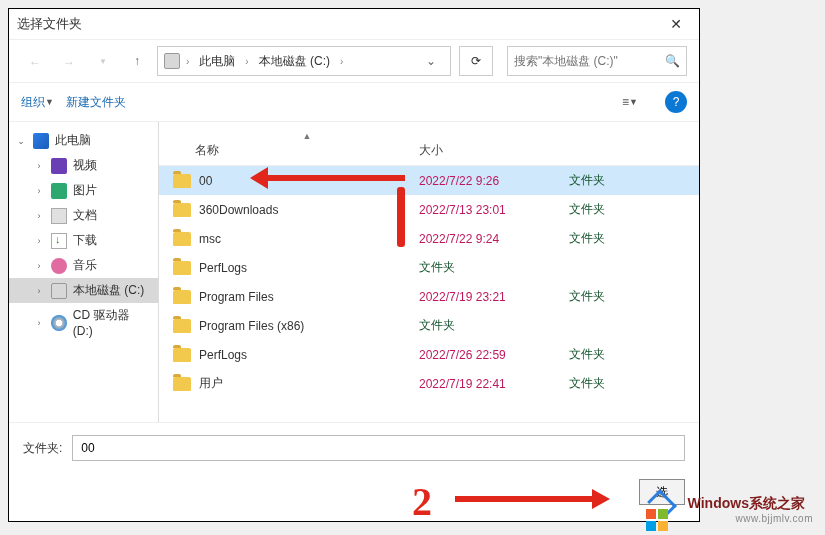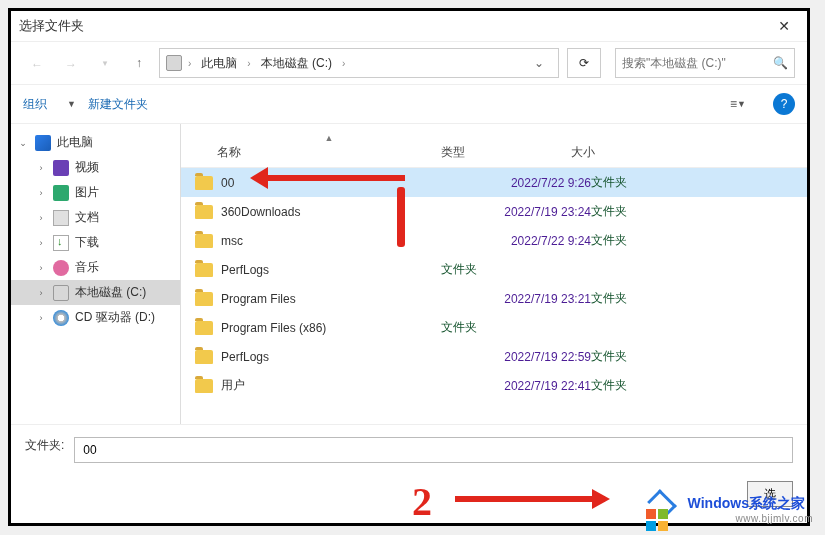--- a/index.html
+++ b/index.html
@@ -1,33 +1,33 @@
 <!DOCTYPE html>
 <html><head>
   <meta charset="utf-8">
   <style>
     * { box-sizing: border-box; margin: 0; padding: 0; }
     body { font-family: "Microsoft YaHei", "Segoe UI", sans-serif; font-size: 12px; background: #f0f0f0; color: #333; width: 825px; height: 535px; overflow: hidden; position: relative; }
-    .dialog { background: #fff; border: 3px solid #000000; width: 802px; margin: 8px; }
+    .dialog { background: #fff; border: 1px solid #000000; width: 692px; margin: 8px; }
     .titlebar { display: flex; align-items: center; justify-content: space-between; padding: 6px 8px; border-bottom: 1px solid #eee; }
     .title { font-size: 13px; }
     .close { width: 30px; text-align: center; font-size: 14px; cursor: pointer; }
     .navrow { display: flex; align-items: center; padding: 6px 12px; gap: 6px; }
     .nav-btn { width: 28px; height: 28px; display: flex; align-items: center; justify-content: center; color: #666; border-radius: 3px; cursor: pointer; }
     .nav-btn.disabled { color: #ccc; }
     .addressbar { flex: 1; display: flex; align-items: center; border: 1px solid #ccc; height: 30px; padding: 0 6px; gap: 6px; background: #fff; }
     .crumb { padding: 2px 4px; color: #333; }
     .chev { color: #888; font-size: 10px; }
     .drop-btn { width: 26px; text-align: center; color: #666; cursor: pointer; }
     .refresh-btn { width: 34px; height: 30px; border: 1px solid #ccc; display: flex; align-items: center; justify-content: center; margin-left: 2px; cursor: pointer; }
     .searchbox { width: 180px; height: 30px; border: 1px solid #ccc; display: flex; align-items: center; padding: 0 6px; margin-left: 8px; color: #888; position: relative; }
     .searchbox input { border: none; outline: none; width: 140px; font-size: 12px; }
     .searchbox .mag { margin-left: auto; color: #555; }
     .toolbar { display: flex; align-items: center; padding: 6px 12px; border-top: 1px solid #eee; border-bottom: 1px solid #eee; gap: 12px; }
-    .tlink { color: #1a6ab3; cursor: pointer; display: flex; align-items: center; gap: 20px; }
+    .tlink { color: #1a6ab3; cursor: pointer; display: flex; align-items: center; gap: 0; }
     .tlink .dd { font-size: 9px; color: #555; }
     .spacer { flex: 1; }
     .view-btn { width: 34px; height: 26px; border: 1px solid transparent; display: flex; align-items: center; justify-content: center; color: #555; cursor: pointer; }
     .help-btn { width: 22px; height: 22px; border-radius: 11px; background: #0b78d4; color: #fff; display: flex; align-items: center; justify-content: center; font-size: 12px; margin-left: 6px; cursor: pointer; }
     .body { display: flex; height: 300px; }
     .tree { width: 170px; border-right: 1px solid #ddd; overflow-y: auto; padding: 6px 0; }
     .tree-row { display: flex; align-items: center; padding: 4px 6px; gap: 6px; cursor: pointer; }
     .tree-row.indent { padding-left: 24px; }
     .tree-row.sel { background: #d8d8d8; }
     .tri { width: 12px; font-size: 9px; color: #666; display: inline-block; text-align: center; }
@@ -48,23 +48,23 @@
     .c-date { width: 150px; }
     .c-type { width: 130px; }
     .c-size { width: 80px; }
     .sort-ind { display: inline-block; width: 100%; text-align: center; color: #777; font-size: 9px; margin-bottom: -3px; }
     .rows { flex: 1; overflow-y: auto; }
     .frow { display: flex; align-items: center; padding: 6px 0; }
     .frow.sel { background: #cfe8fb; }
     .ficon { width: 18px; height: 14px; background: #f2c94c; border-radius: 2px 2px 1px 1px; margin-left: 14px; margin-right: 8px; position: relative; }
     .ficon::before { content: ""; position: absolute; top: -3px; left: 0; width: 8px; height: 3px; background: #d9a93c; border-radius: 2px 2px 0 0; }
     .fname { width: 220px; }
-    .fdate { width: 150px; color: #4c1d95; text-align: right; }
+    .fdate { width: 150px; color: #be185d; }
     .ftype { width: 130px; color: #14532d; }
-    .footer { border-top: 1px solid #eee; padding: 12px 14px; display: flex; align-items: flex-start; gap: 10px; }
+    .footer { border-top: 1px solid #eee; padding: 12px 14px; display: flex; align-items: center; gap: 10px; }
     .flabel { color: #333; white-space: nowrap; }
     .finput { flex: 1; height: 26px; border: 1px solid #bbb; padding: 0 8px; font-size: 12px; outline: none; }
     .btnrow { display: flex; justify-content: flex-end; padding: 6px 14px 16px; gap: 8px; }
     .btn { height: 26px; padding: 0 16px; border: 1px solid #888; background: #f3f3f3; cursor: pointer; font-size: 12px; }
     .arrow-annot { position: absolute; pointer-events: none; }
     .arrow1 { left: 255px; top: 165px; width: 150px; height: 28px; }
     .arrow1::before { content: ""; position: absolute; left: 0; top: 10px; width: 150px; height: 6px; background: #e1261c; }
     .arrow1::after { content: ""; position: absolute; left: -5px; top: 2px; width: 0; height: 0; border-right: 18px solid #e1261c; border-top: 11px solid transparent; border-bottom: 11px solid transparent; }
     .vbar { position: absolute; left: 397px; top: 187px; width: 8px; height: 60px; background: #e1261c; border-radius: 3px; }
     .num2 { position: absolute; left: 412px; top: 478px; color: #e1261c; font-size: 40px; font-weight: bold; font-family: "Segoe Script", cursive; }
@@ -72,21 +72,21 @@
     .arrow2::before { content: ""; position: absolute; left: 0; top: 8px; width: 150px; height: 6px; background: #e1261c; }
     .arrow2::after { content: ""; position: absolute; right: -5px; top: 1px; width: 0; height: 0; border-left: 18px solid #e1261c; border-top: 10px solid transparent; border-bottom: 10px solid transparent; }
     .watermark { position: absolute; right: 12px; bottom: 8px; display: flex; align-items: center; gap: 8px; }
     .wm-logo { width: 36px; height: 36px; position: relative; }
     .wm-logo .house { position: absolute; left: 6px; top: 4px; width: 24px; height: 18px; border: 3px solid #2a7de1; border-bottom: none; transform: rotate(45deg); }
     .wm-sq { position: absolute; width: 10px; height: 10px; }
     .wm-sq.a { left: 2px; top: 18px; background: #f15b2a; }
     .wm-sq.b { left: 14px; top: 18px; background: #7fba2c; }
     .wm-sq.c { left: 2px; top: 30px; background: #009ee2; }
     .wm-sq.d { left: 14px; top: 30px; background: #f9b233; }
-    .wm-text .t1 { font-size: 14px; font-weight: bold; color: #1d4ed8; }
+    .wm-text .t1 { font-size: 14px; font-weight: bold; color: #7f1d1d; }
     .wm-text .t2 { font-size: 10px; color: #888; letter-spacing: 0.5px; margin-left: 48px; }
   </style>
 </head>
 <body>
 
 <div class="dialog">
   <div class="titlebar">
     <div class="title">选择文件夹</div>
     <div class="close">✕</div>
   </div>
@@ -164,34 +164,33 @@
       <div class="tree-row indent">
           <span class="tri">›</span>
           <span class="ticon cd"></span>
           <span>CD 驱动器 (D:)</span>
         </div>
     </div>
 
     <div class="filelist">
       <div class="cols">
         <div class="c-name"><span class="sort-ind">▲</span><br><span>名称</span></div>
-        <div class="c-type"><br><span>类型</span></div>
         <div class="c-size"><br><span>大小</span></div>
       </div>
       <div class="rows" id="rows">
           <div class="frow sel">
             <span class="ficon"></span>
     <span class="fname">00</span>
     <span class="fdate">2022/7/22 9:26</span>
     <span class="ftype">文件夹</span>
           </div>
           <div class="frow">
             <span class="ficon"></span>
     <span class="fname">360Downloads</span>
-    <span class="fdate">2022/7/19 23:24</span>
+    <span class="fdate">2022/7/13 23:01</span>
     <span class="ftype">文件夹</span>
           </div>
           <div class="frow">
             <span class="ficon"></span>
     <span class="fname">msc</span>
     <span class="fdate">2022/7/22 9:24</span>
     <span class="ftype">文件夹</span>
           </div>
           <div class="frow">
             <span class="ficon"></span>
@@ -205,21 +204,21 @@
     <span class="ftype">文件夹</span>
           </div>
           <div class="frow">
             <span class="ficon"></span>
     <span class="fname">Program Files (x86)</span>
     <span class="ftype">文件夹</span>
           </div>
           <div class="frow">
             <span class="ficon"></span>
     <span class="fname">PerfLogs</span>
-    <span class="fdate">2022/7/19 22:59</span>
+    <span class="fdate">2022/7/26 22:59</span>
     <span class="ftype">文件夹</span>
           </div>
           <div class="frow">
             <span class="ficon"></span>
     <span class="fname">用户</span>
     <span class="fdate">2022/7/19 22:41</span>
     <span class="ftype">文件夹</span>
           </div>
         </div>
     </div>

